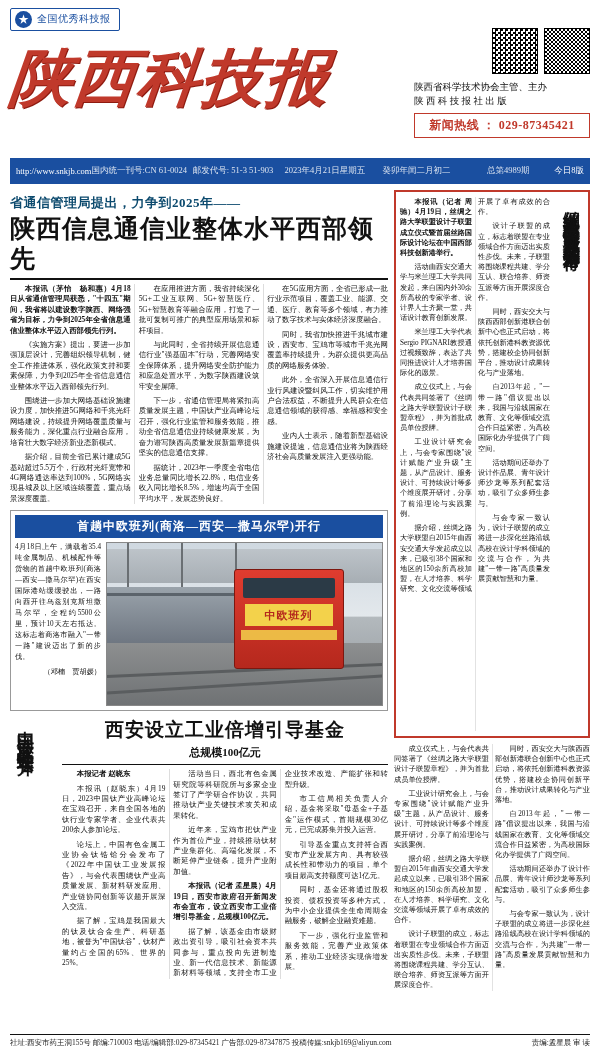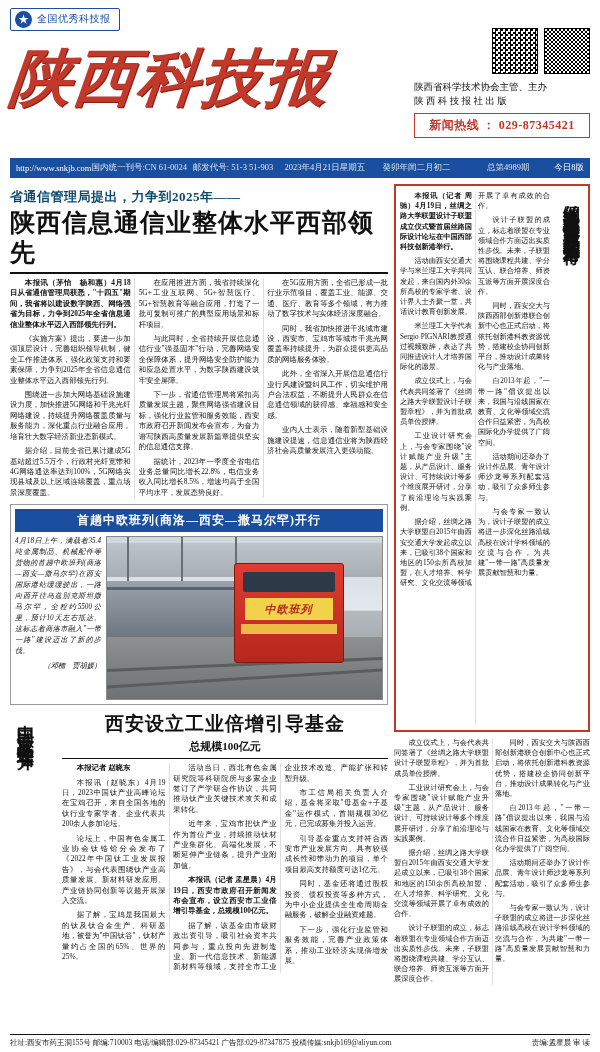--- a/index.html
+++ b/index.html
@@ -49,21 +49,21 @@
       repeating-conic-gradient(#000 0% 25%, #fff 0% 50%);
       background-size:4px 4px;border:1px solid #000;}
   .pub-lines{margin-top:6px;font-size:9.5px;line-height:14px;color:#111;}
   .hotline{
     margin-top:5px;border:1.5px solid #c0392b;color:#c0392b;
     font-size:12px;font-weight:700;text-align:center;padding:3px 2px;
     letter-spacing:.5px;
   }
 
   .info-bar{
-    margin-top:4px;height:20px;background:#1a4fa0;color:#fff;
+    margin-top:4px;height:26px;background:#1a4fa0;color:#fff;
     display:flex;align-items:center;font-size:8.5px;
     padding:0 6px;gap:0;
   }
   .info-bar span{white-space:nowrap;}
   .info-bar .sep{flex:1;text-align:center;opacity:.85;}
 
   
   .content{display:flex;gap:6px;margin-top:6px;height:820px;}
   .left-col{width:378px;position:relative;}
   .right-col{width:196px;position:relative;}
@@ -78,21 +78,21 @@
     font-size:7.4px;line-height:10.4px;text-align:justify;}
   .cols3 p{margin:0 0 4px 0;text-indent:2em;}
   .lead{font-weight:700;}
 
   
   .photo-block{margin-top:6px;border:1px solid #999;padding:4px;}
   .photo-title{
     background:#1a4fa0;color:#fff;font-size:12px;font-weight:700;
     text-align:center;padding:3px 0;letter-spacing:1px;margin-bottom:4px;
   }
-  .photo-row{display:flex;gap:5px;font-style:italic;}
+  .photo-row{display:flex;gap:5px;}
   .photo-cap{width:86px;font-size:7.2px;line-height:11px;text-align:justify;}
   .photo-cap .sign{display:block;text-align:right;margin-top:4px;}
   .photo{
     flex:1;height:162px;position:relative;overflow:hidden;
     background:linear-gradient(#b9c6d2 0%,#c9d3dc 38%,#9aa4ad 39%,#7d858c 100%);
     border:1px solid #888;
   }
   .sky{position:absolute;inset:0;background:linear-gradient(#cfd8e0,#e3e8ec 45%,#b3b9bd 46%,#8e949a);}
   .rail{position:absolute;left:0;right:0;bottom:0;height:62px;
     background:linear-gradient(#8d8f90,#6f7274);}
@@ -204,21 +204,21 @@
       <div class="kicker">省通信管理局提出，力争到2025年——</div>
       <div class="headline">陕西信息通信业整体水平西部领先</div>
 
       <div class="cols3">
         <p class="lead">本报讯（茅怡　杨和惠）4月18日从省通信管理局获悉，"十四五"期间，我省将以建设数字陕西、网络强省为目标，力争到2025年全省信息通信业整体水平迈入西部领先行列。</p>
         <p>《实施方案》提出，要进一步加强顶层设计，完善组织领导机制，健全工作推进体系，强化政策支持和要素保障，力争到2025年全省信息通信业整体水平迈入西部领先行列。</p>
         <p>围绕进一步加大网络基础设施建设力度，加快推进5G网络和千兆光纤网络建设，持续提升网络覆盖质量与服务能力，深化重点行业融合应用，培育壮大数字经济新业态新模式。</p>
         <p>据介绍，目前全省已累计建成5G基站超过5.5万个，行政村光纤宽带和4G网络通达率达到100%，5G网络实现县城及以上区域连续覆盖，重点场景深度覆盖。</p>
         <p>在应用推进方面，我省持续深化5G+工业互联网、5G+智慧医疗、5G+智慧教育等融合应用，打造了一批可复制可推广的典型应用场景和标杆项目。</p>
         <p>与此同时，全省持续开展信息通信行业"强基固本"行动，完善网络安全保障体系，提升网络安全防护能力和应急处置水平，为数字陕西建设筑牢安全屏障。</p>
-        <p>下一步，省通信管理局将紧扣高质量发展主题，聚焦网络强省建设目标，强化行业监管和服务效能，西安市政府召开新闻发布会宣布，为奋力谱写陕西高质量发展新篇章提供坚实的信息通信支撑。</p>
+        <p>下一步，省通信管理局将紧扣高质量发展主题，中国钛产业高峰论坛召开，强化行业监管和服务效能，推动全省信息通信业持续健康发展，为奋力谱写陕西高质量发展新篇章提供坚实的信息通信支撑。</p>
         <p>据统计，2023年一季度全省电信业务总量同比增长22.8%，电信业务收入同比增长8.5%，增速均高于全国平均水平，发展态势良好。</p>
         <p>在5G应用方面，全省已形成一批行业示范项目，覆盖工业、能源、交通、医疗、教育等多个领域，有力推动了数字技术与实体经济深度融合。</p>
         <p>同时，我省加快推进千兆城市建设，西安市、宝鸡市等城市千兆光网覆盖率持续提升，为群众提供更高品质的网络服务体验。</p>
         <p>此外，全省深入开展信息通信行业行风建设暨纠风工作，切实维护用户合法权益，不断提升人民群众在信息通信领域的获得感、幸福感和安全感。</p>
         <p>业内人士表示，随着新型基础设施建设提速，信息通信业将为陕西经济社会高质量发展注入更强动能。</p>
       </div>
 
       <div class="photo-block">
         <div class="photo-title">首趟中欧班列(商洛—西安—撒马尔罕)开行</div>
         <div class="photo-row">

